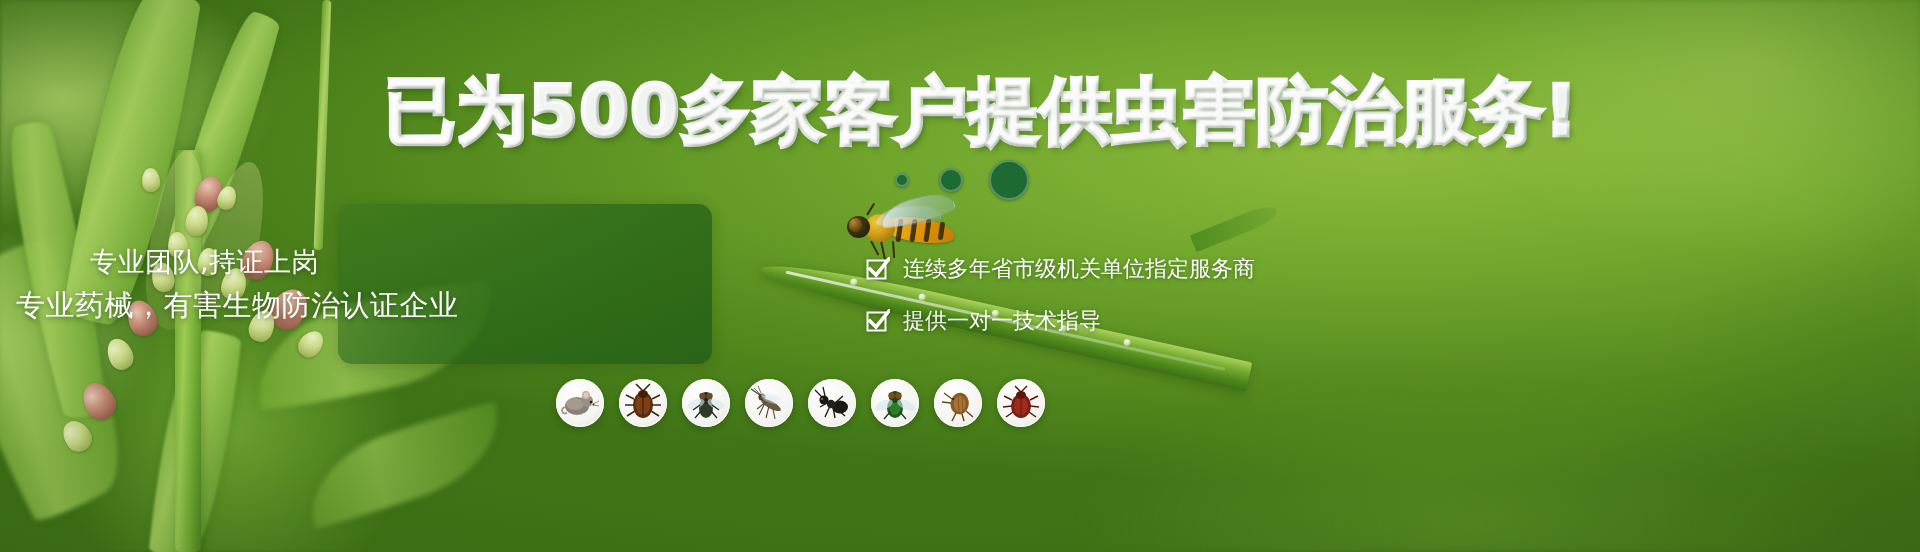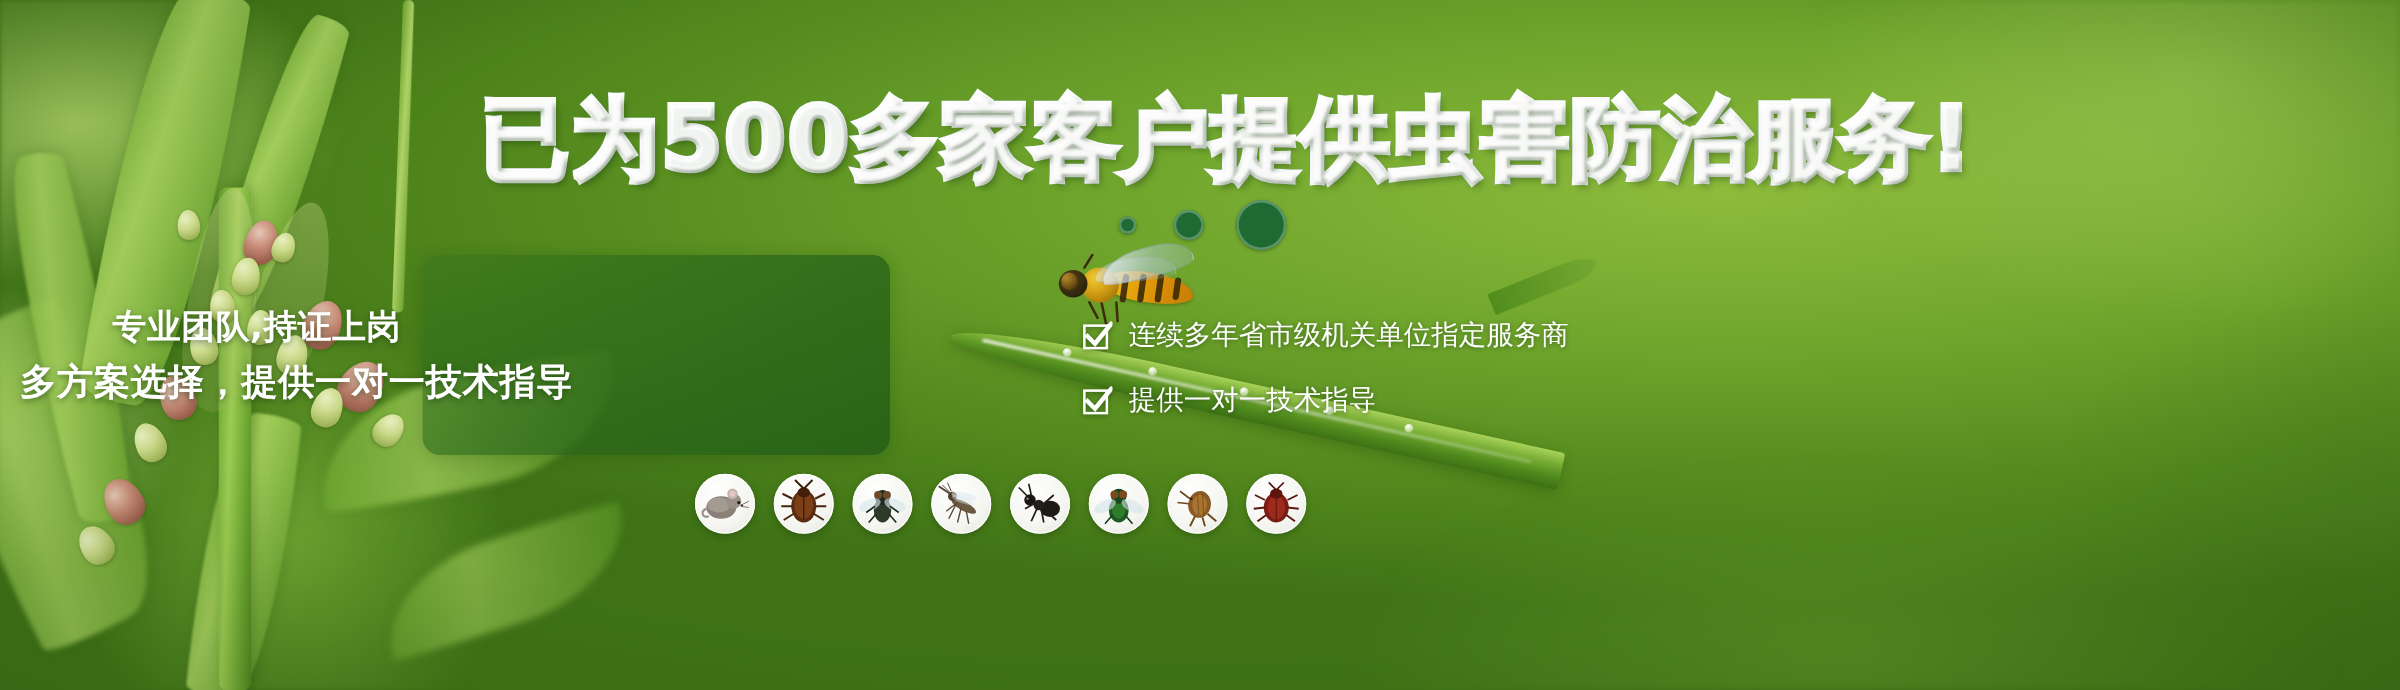--- a/index.html
+++ b/index.html
@@ -197,21 +197,21 @@
     background:linear-gradient(135deg, rgba(46,110,30,.40) 0%, rgba(42,104,26,.62) 30%, rgba(38,98,24,.76) 65%, rgba(34,92,22,.82) 100%);
     box-shadow:0 2px 14px rgba(24,56,10,.22);
     overflow:hidden;
   }
   .slogan-lines {
     position:absolute; left:0; top:204px; width:760px; height:160px;
     display:flex; flex-direction:column; justify-content:center;
     padding-left:8px;
   }
   .sline {
-    color:#ffffff; font-weight:bold;
+    color:#ffffff; font-weight:normal;
     text-shadow:0 2px 5px rgba(22,52,10,.55);
     white-space:nowrap;
     font-family:"DejaVu Sans","Liberation Sans",sans-serif;
   }
   .sline.l1 { font-size:27px; line-height:30px; padding-left:82px; margin-bottom:12px; letter-spacing:.5px; }
   .sline.l2 { font-size:29px; line-height:32px; padding-left:22px; margin-bottom:12px; letter-spacing:.5px; }
   .sline.l3 { font-size:29px; line-height:32px; padding-left:8px; letter-spacing:.5px; }
 
   
   .bullets { position:absolute; left:866px; top:256px; width:460px; }
@@ -312,21 +312,21 @@
 
   <div class="dots">
     <span class="dot sm"></span>
     <span class="dot md"></span>
     <span class="dot lg"></span>
   </div>
 
   <div class="slogan-box"></div>
   <div class="slogan-lines">
     <div class="sline l1">专业团队,持证上岗</div>
-    <div class="sline l3">多方案选择，提供一对一技术指导</div>
+    <div class="sline l3">专业药械，有害生物防治认证企业</div>
   </div>
 
   <div class="bullets">
     <div class="bullet">
       <span class="chk">
         <svg width="24" height="24" viewBox="0 0 24 24">
           <rect x="1.5" y="3.5" width="18" height="18" fill="none" stroke="#ffffff" stroke-width="2"></rect>
           <path d="M4 12 L10 18 L23 2" fill="none" stroke="#ffffff" stroke-width="3.6" stroke-linecap="square"></path>
         </svg>
       </span>

